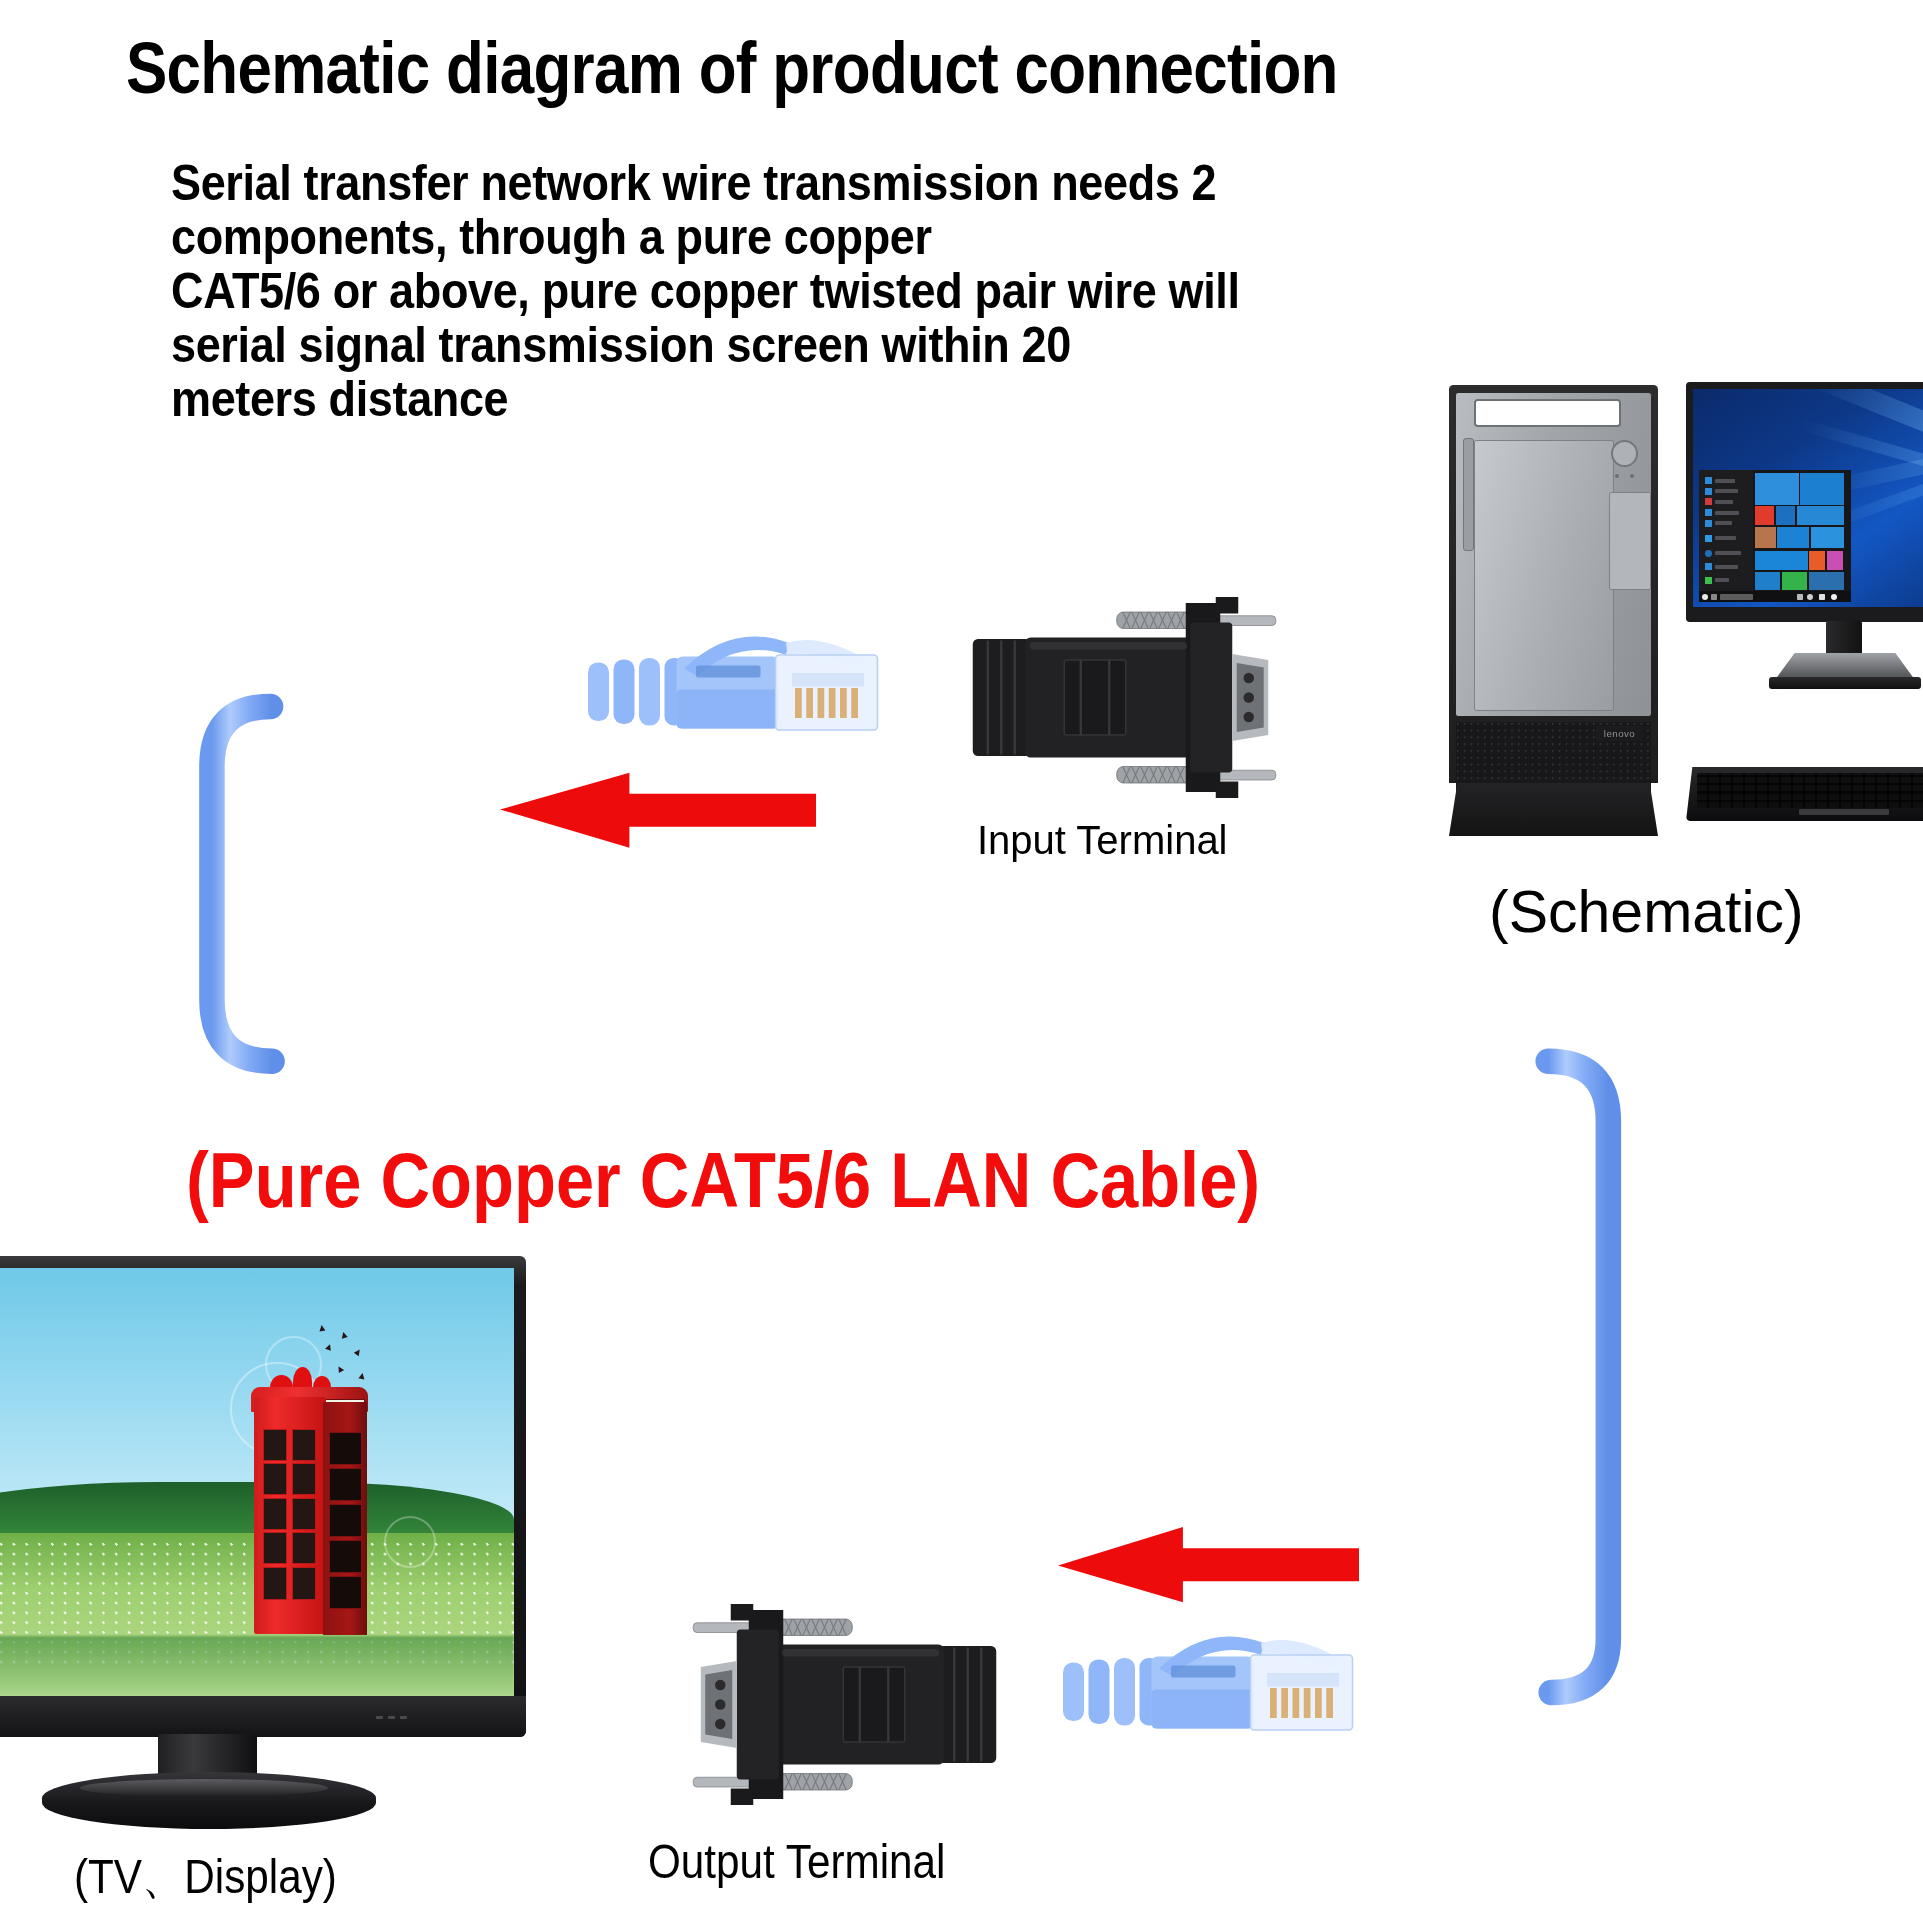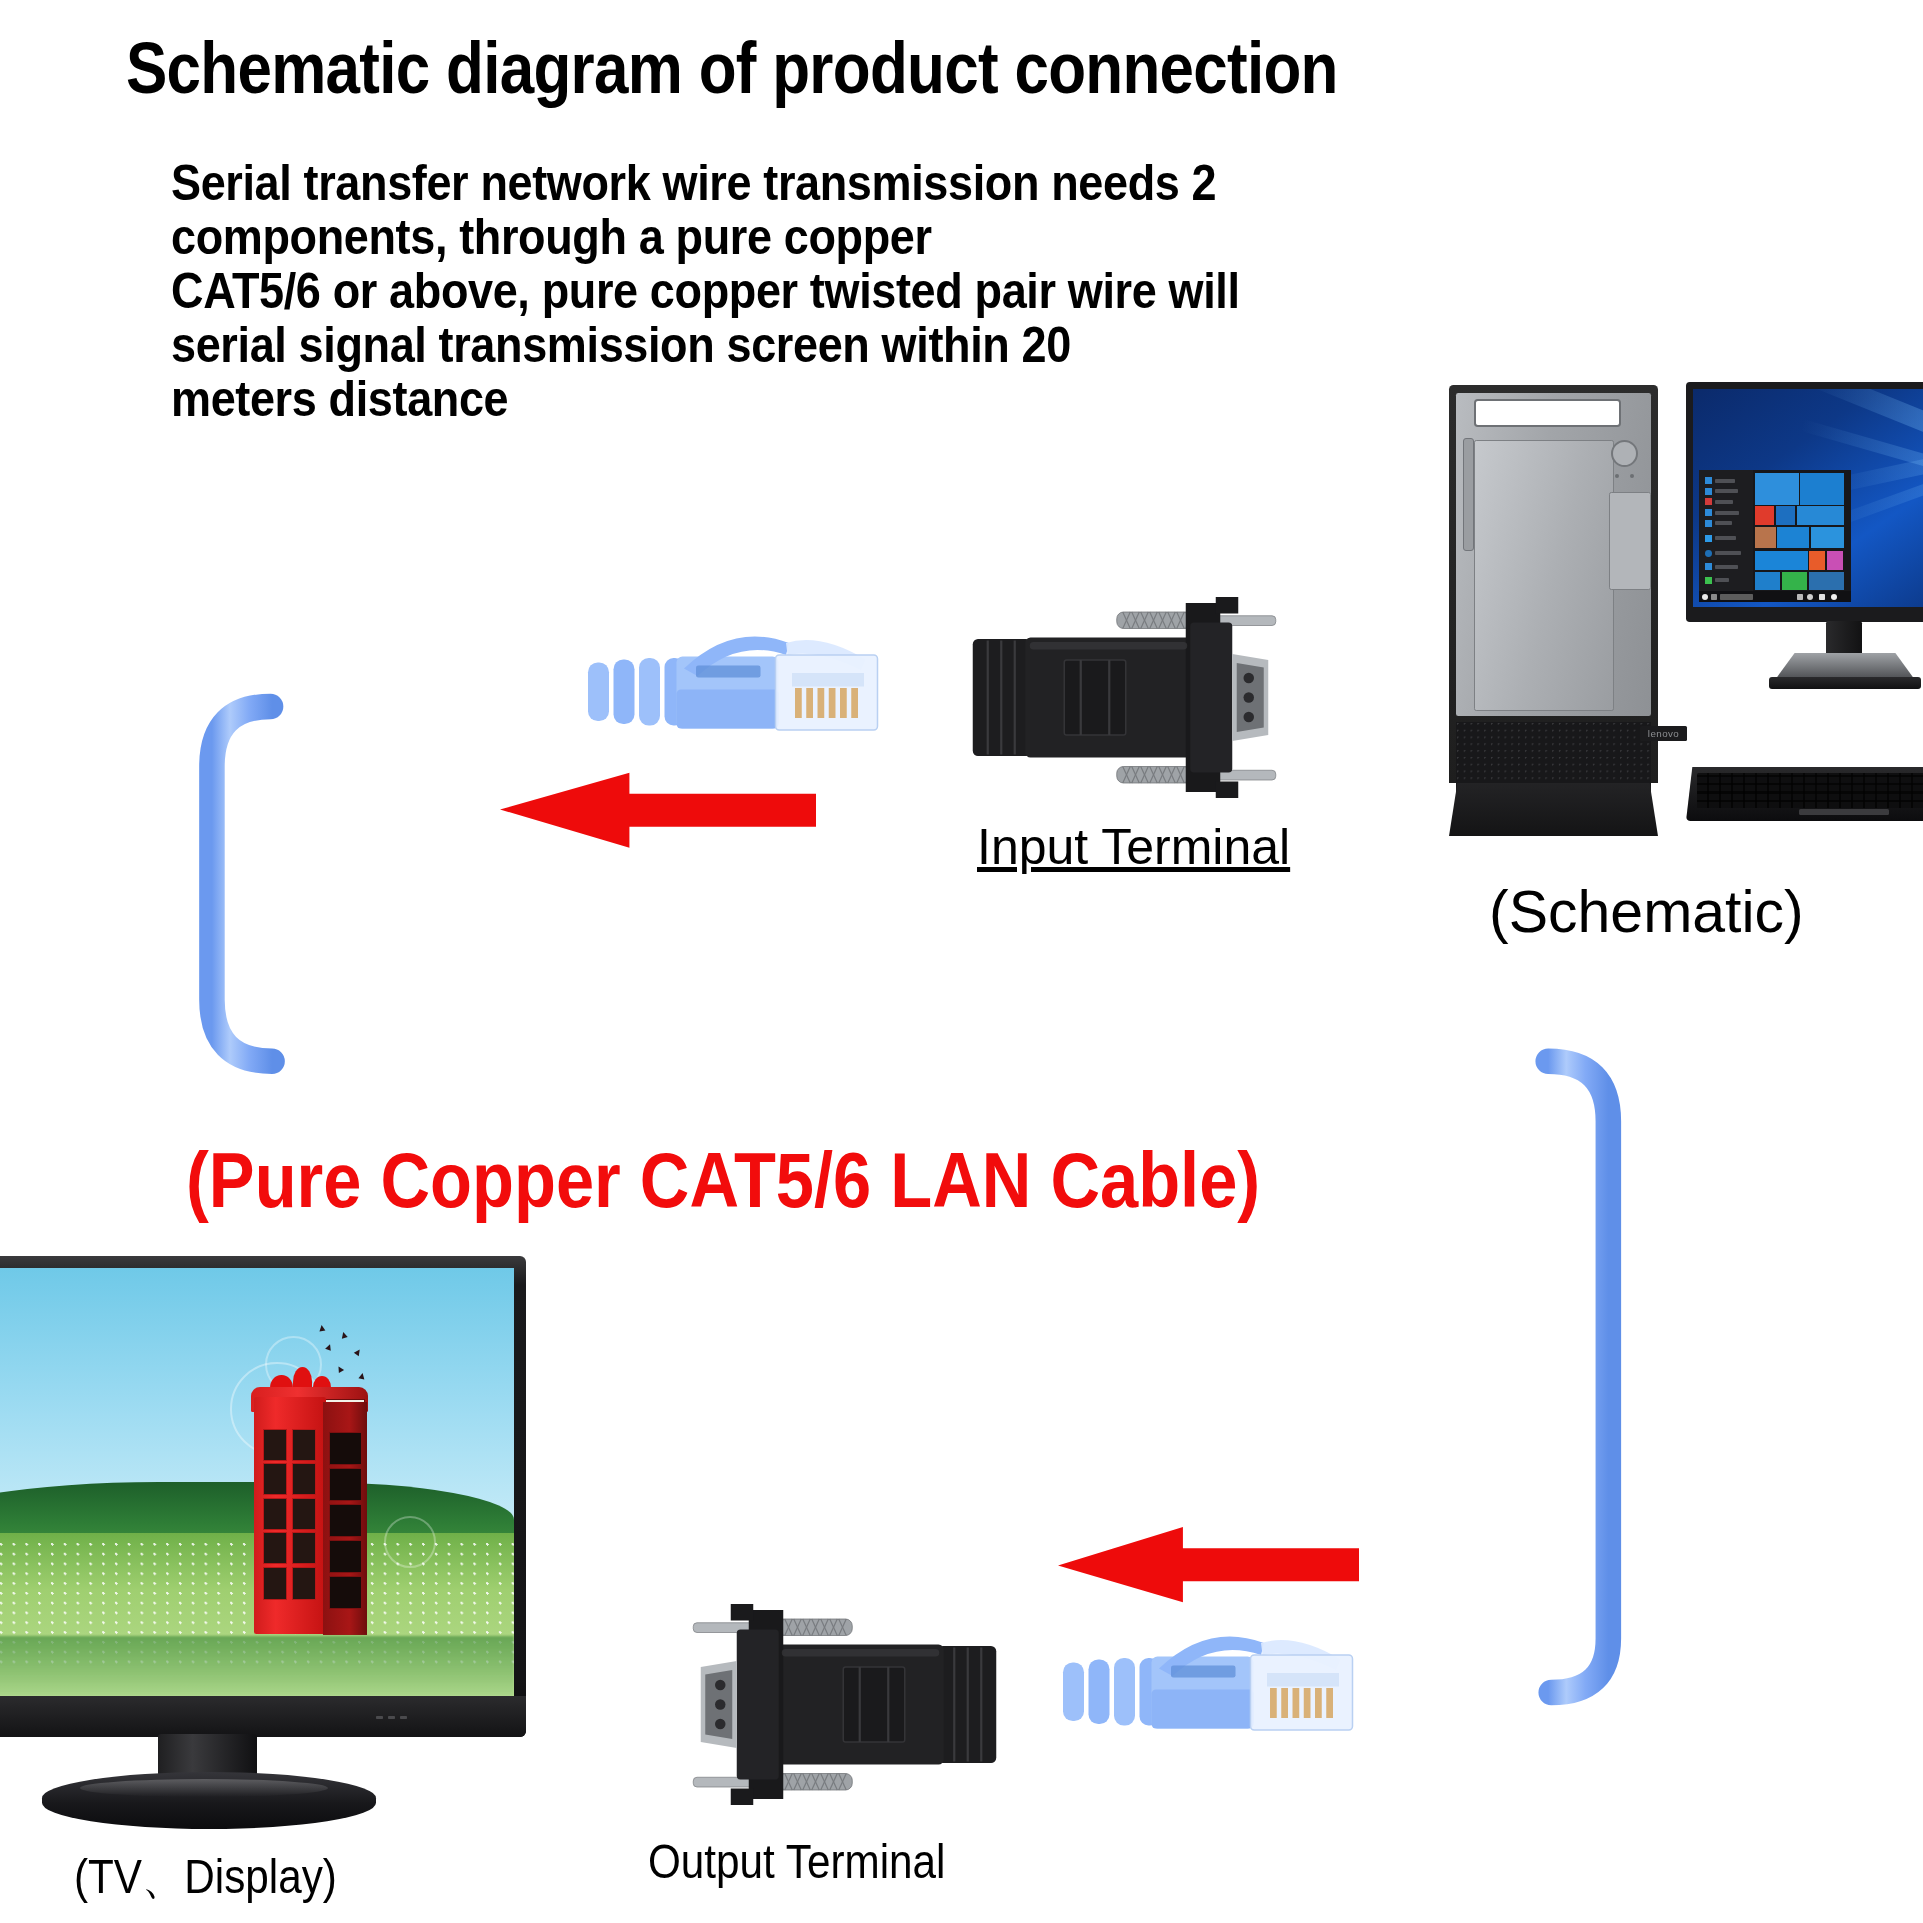--- a/index.html
+++ b/index.html
@@ -22,21 +22,21 @@
     color:#000;letter-spacing:-0.4px;
     transform:scaleX(0.90);transform-origin:left top;
   }
   .intro .ln{display:block;white-space:nowrap;}
 
   .lbl{
     position:absolute;color:#000;
     font-family:"Liberation Sans",sans-serif;
     font-weight:normal;white-space:nowrap;
   }
-  #lbl-input{left:977px;top:818px;font-size:50px;text-decoration:underline;}
+  #lbl-input{left:977px;top:818px;font-size:40px;}
   #lbl-computer{left:1489px;top:878px;font-size:59px;}
   #lbl-output{left:648px;top:1834px;font-size:48px;transform:scaleX(0.88);transform-origin:left top;}
   #lbl-tv{left:74px;top:1845px;font-size:48px;transform:scaleX(0.88);transform-origin:left top;}
 
   .cable-label{
     position:absolute;left:186px;top:1141px;
     font-family:"Liberation Sans",sans-serif;
     font-weight:bold;font-size:78px;line-height:1;
     color:#F20C0C;white-space:nowrap;
     transform:scaleX(0.88);transform-origin:left top;
@@ -79,21 +79,21 @@
              background:#b3b6ba;border:0.8px solid #7d8084;border-radius:2.3px;box-sizing:border-box;}
   .tower-mesh{position:absolute;left:6.8px;top:337px;width:195px;height:107px;
     background-color:#18181a;
     background-image:radial-gradient(circle at 1.5px 1.5px,#3b3b3e 0.9px,transparent 1px);
     background-size:6.8px 6.8px;border-radius:0 0 3px 3px;}
   .tower-base{position:absolute;left:0px;top:398px;width:209px;height:53px;
               background:linear-gradient(180deg,#232325,#141415);
               clip-path:polygon(4% 0,96% 0,100% 100%,0% 100%);}
   .lenovo-badge{position:absolute;left:147px;top:341px;width:47px;height:15px;
                 background:#1b1b1d;border-radius:1.5px;color:#8d8f92;font-size:9.8px;
-                text-align:center;line-height:15px;letter-spacing:0.4px;margin-left:44px;}
+                text-align:center;line-height:15px;letter-spacing:0.4px;}
 
   
   .monitor{position:absolute;left:1686px;top:382px;width:316px;height:316px;z-index:8;}
   .mon-bezel{position:absolute;left:0;top:0;width:316px;height:240px;
              background:#1b1b1d;border-radius:3.8px;padding:6.8px;box-sizing:border-box;}
   .mon-screen{position:absolute;left:6.8px;top:6.8px;width:302px;height:218px;overflow:hidden;
     background:linear-gradient(145deg,#0b2a6b 0%,#0d3887 30%,#1357c4 62%,#0a2f76 100%);}
   .w10-ray{position:absolute;background:linear-gradient(90deg,rgba(255,255,255,0.0),rgba(130,200,255,0.55));
            transform-origin:left center;}
   .startmenu{position:absolute;left:6px;top:81px;width:152px;height:132px;background:#17171a;}

